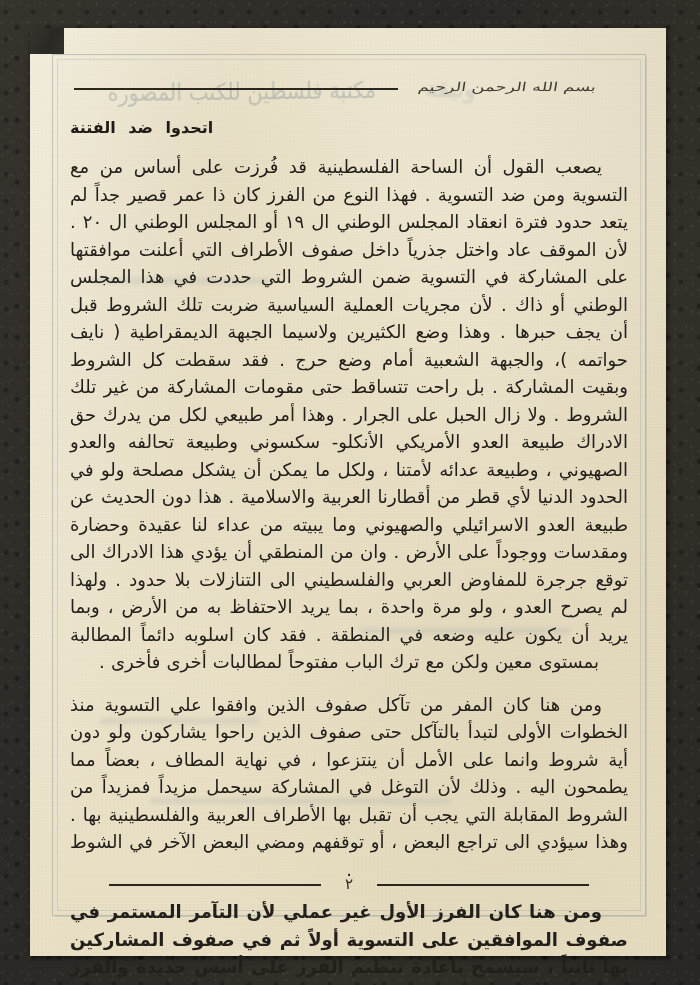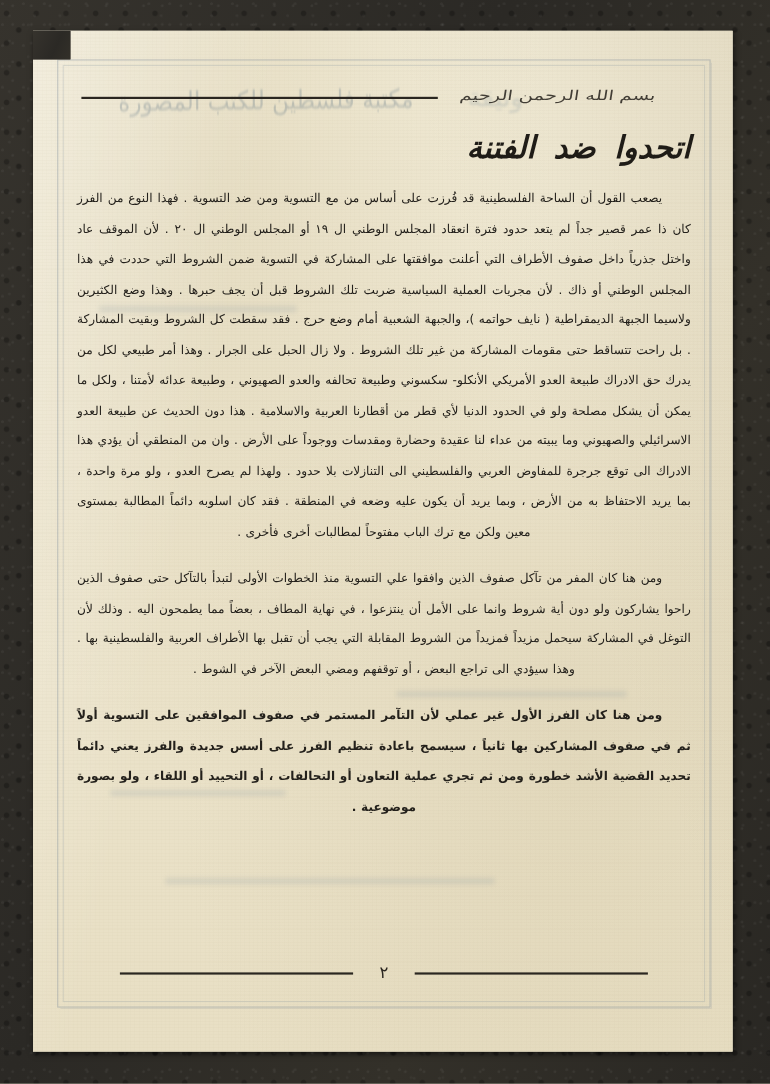--- a/index.html
+++ b/index.html
@@ -96,30 +96,30 @@
   #basmala{
     position:absolute;right:4px;top:0;width:218px;height:28px;
     color:#2b2721;font-size:15px;line-height:26px;text-align:center;
     font-family:"DejaVu Sans","Liberation Sans",sans-serif;
     transform:scaleX(1.18) scaleY(.82) skewX(-6deg);
     letter-spacing:-1px;opacity:.88;white-space:nowrap;overflow:hidden;
   }
 
   
   #headline{
-    margin:14px 0 16px 0;text-align:right;
-    font-size:28px;font-weight:bold;color:#1f1c17;
-    letter-spacing:1px;word-spacing:7px;font-style:italic;
+    margin:14px 0 16px 0;text-align:left;
+    font-size:16px;font-weight:bold;color:#1f1c17;
+    letter-spacing:1px;word-spacing:7px;
   }
 
   
   .para{
     margin:0 0 15px 0;
     text-align:justify;text-align-last:center;
-    font-size:11px;line-height:27.5px;
+    font-size:18px;line-height:27.5px;
     color:#23201b;
     text-indent:26px;
     word-spacing:.5px;
   }
   .para.last-ragged{text-align-last:center;font-weight:bold;}
 
   
   #footer{
     position:absolute;left:0;right:0;bottom:26px;
     display:flex;align-items:center;justify-content:center;gap:0;

